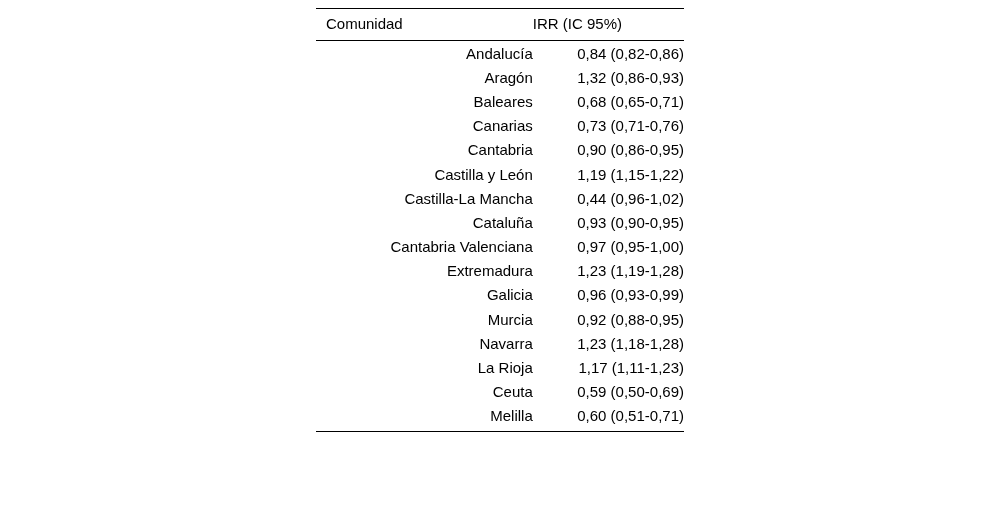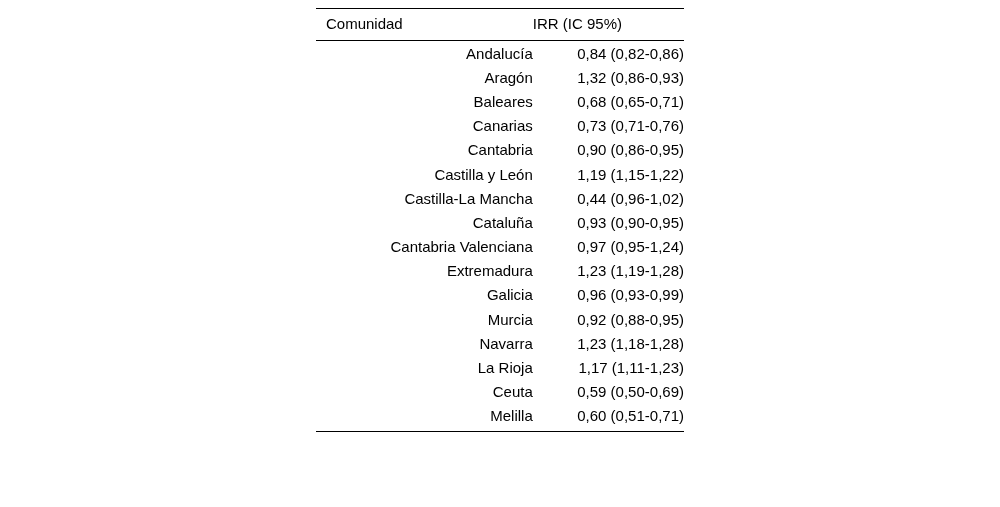--- a/index.html
+++ b/index.html
@@ -94,21 +94,21 @@
           <tr>
             <td class="col-region">Castilla-La Mancha</td>
             <td class="col-value">0,44 (0,96-1,02)</td>
           </tr>
           <tr>
             <td class="col-region">Cataluña</td>
             <td class="col-value">0,93 (0,90-0,95)</td>
           </tr>
           <tr>
             <td class="col-region">Cantabria Valenciana</td>
-            <td class="col-value">0,97 (0,95-1,24)</td>
+            <td class="col-value">0,97 (0,95-1,00)</td>
           </tr>
           <tr>
             <td class="col-region">Extremadura</td>
             <td class="col-value">1,23 (1,19-1,28)</td>
           </tr>
           <tr>
             <td class="col-region">Galicia</td>
             <td class="col-value">0,96 (0,93-0,99)</td>
           </tr>
           <tr>

